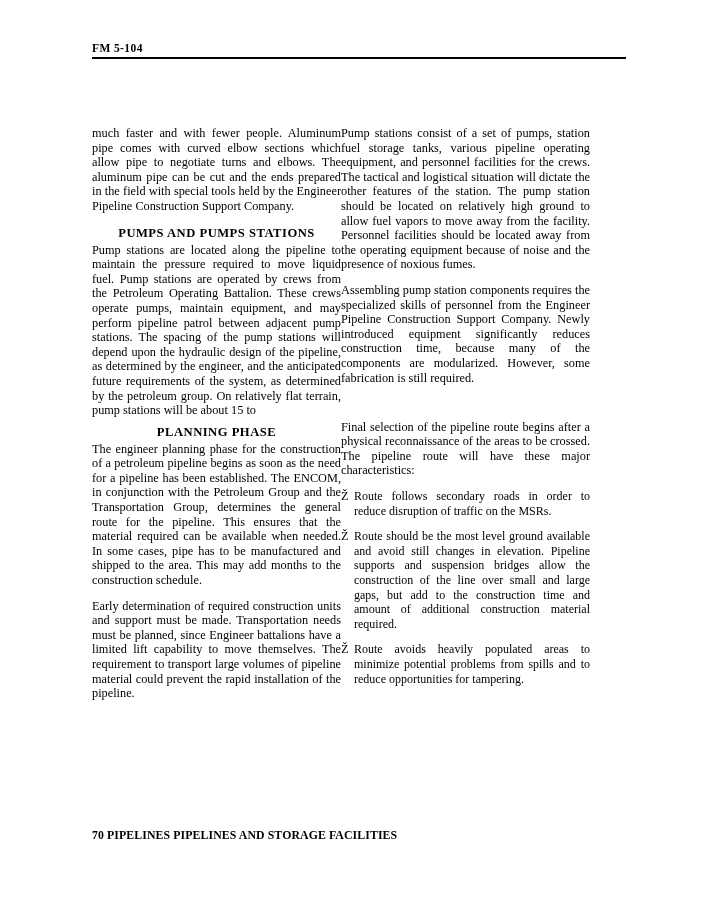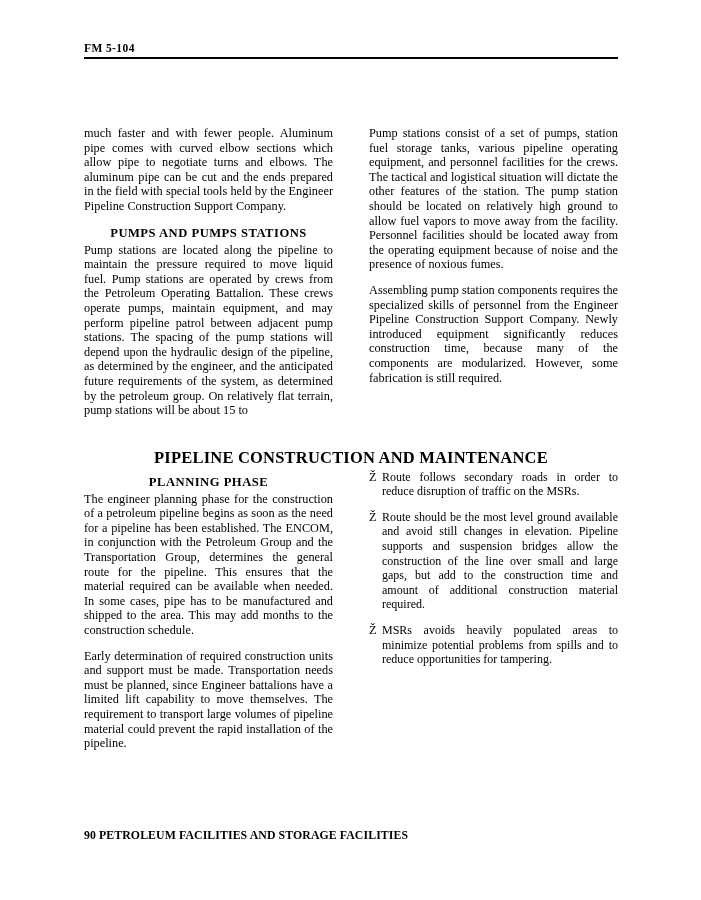--- a/index.html
+++ b/index.html
@@ -10,21 +10,21 @@
   body {
     width: 701px;
     height: 900px;
     position: relative;
     font-family: "Liberation Serif", serif;
     color: #000000;
     overflow: hidden;
   }
   .page {
     position: absolute;
-    left: 0; top: 0;
+    left: 8px; top: 0;
     width: 631px;
     height: 900px;
     box-sizing: border-box;
   }
   .header {
     position: absolute;
     left: 84px;
     top: 42px;
     width: 534px;
     height: 20px;
@@ -48,21 +48,20 @@
   }
   .content {
     position: absolute;
     left: 84px;
     top: 126px;
     width: 534px;
   }
   .cols {
     display: flex;
     flex-direction: row;
-    justify-content: space-between;
     width: 534px;
   }
   .col {
     width: 249px;
   }
   p {
     margin: 0 0 11px 0;
     font-size: 12.3px;
     line-height: 14.6px;
     text-align: justify;
@@ -139,48 +138,46 @@
         <p>much faster and with fewer people. Aluminum pipe comes with curved elbow sections which allow pipe to negotiate turns and elbows. The aluminum pipe can be cut and the ends prepared in the field with special tools held by the Engineer Pipeline Construction Support Company.</p>
         <div class="sec-head">PUMPS AND PUMPS STATIONS</div>
         <p>Pump stations are located along the pipeline to maintain the pressure required to move liquid fuel. Pump stations are operated by crews from the Petroleum Operating Battalion. These crews operate pumps, maintain equipment, and may perform pipeline patrol between adjacent pump stations. The spacing of the pump stations will depend upon the hydraulic design of the pipeline, as determined by the engineer, and the anticipated future requirements of the system, as determined by the petroleum group. On relatively flat terrain, pump stations will be about 15 to</p>
       </div>
       <div class="col">
         <p>Pump stations consist of a set of pumps, station fuel storage tanks, various pipeline operating equipment, and personnel facilities for the crews. The tactical and logistical situation will dictate the other features of the station. The pump station should be located on relatively high ground to allow fuel vapors to move away from the facility. Personnel facilities should be located away from the operating equipment because of noise and the presence of noxious fumes.</p>
         <p>Assembling pump station components requires the specialized skills of personnel from the Engineer Pipeline Construction Support Company. Newly introduced equipment significantly reduces construction time, because many of the components are modularized. However, some fabrication is still required.</p>
       </div>
     </div>
 
-    <div class="mid-section">
-      <div class="big-head">PIPELINE CONSTRUCTION AND MAINTENANCE</div>
-    </div>
 
     <div class="cols lower">
       <div class="col">
         <div class="sec-head">PLANNING  PHASE</div>
         <p>The engineer planning phase for the construction of a petroleum pipeline begins as soon as the need for a pipeline has been established. The ENCOM, in conjunction with the Petroleum Group and the Transportation Group, determines the general route for the pipeline. This ensures that the material required can be available when needed. In some cases, pipe has to be manufactured and shipped to the area. This may add months to the construction schedule.</p>
         <p>Early determination of required construction units and support must be made. Transportation needs must be planned, since Engineer battalions have a limited lift capability to move themselves. The requirement to transport large volumes of pipeline material could prevent the rapid installation of the pipeline.</p>
       </div>
       <div class="col">
+        <p>Final selection of the pipeline route begins after a physical reconnaissance of the areas to be crossed. The pipeline route will have these major characteristics:</p>
 
         <div class="bullet">
           <span class="bullet-mark">Ž</span>
           <span class="bullet-text">Route follows secondary roads in order to reduce disruption of traffic on the MSRs.</span>
         </div>
 
         <div class="bullet">
           <span class="bullet-mark">Ž</span>
           <span class="bullet-text">Route should be the most level ground available and avoid still changes in elevation. Pipeline supports and suspension bridges allow the construction of the line over small and large gaps, but add to the construction time and amount of additional construction material required.</span>
         </div>
 
         <div class="bullet">
           <span class="bullet-mark">Ž</span>
-          <span class="bullet-text">MSRs avoids heavily populated areas to minimize potential problems from spills and to reduce opportunities for tampering.</span>
+          <span class="bullet-text">Route avoids heavily populated areas to minimize potential problems from spills and to reduce opportunities for tampering.</span>
         </div>
       </div>
     </div>
 
   </div>
 
   <div class="footer">
-    <span class="pg">90</span><span>PETROLEUM FACILITIES AND STORAGE FACILITIES</span>
+    <span class="pg">70</span><span>PIPELINES PIPELINES AND STORAGE FACILITIES</span>
   </div>
 
 </div>
 
 </body></html>

